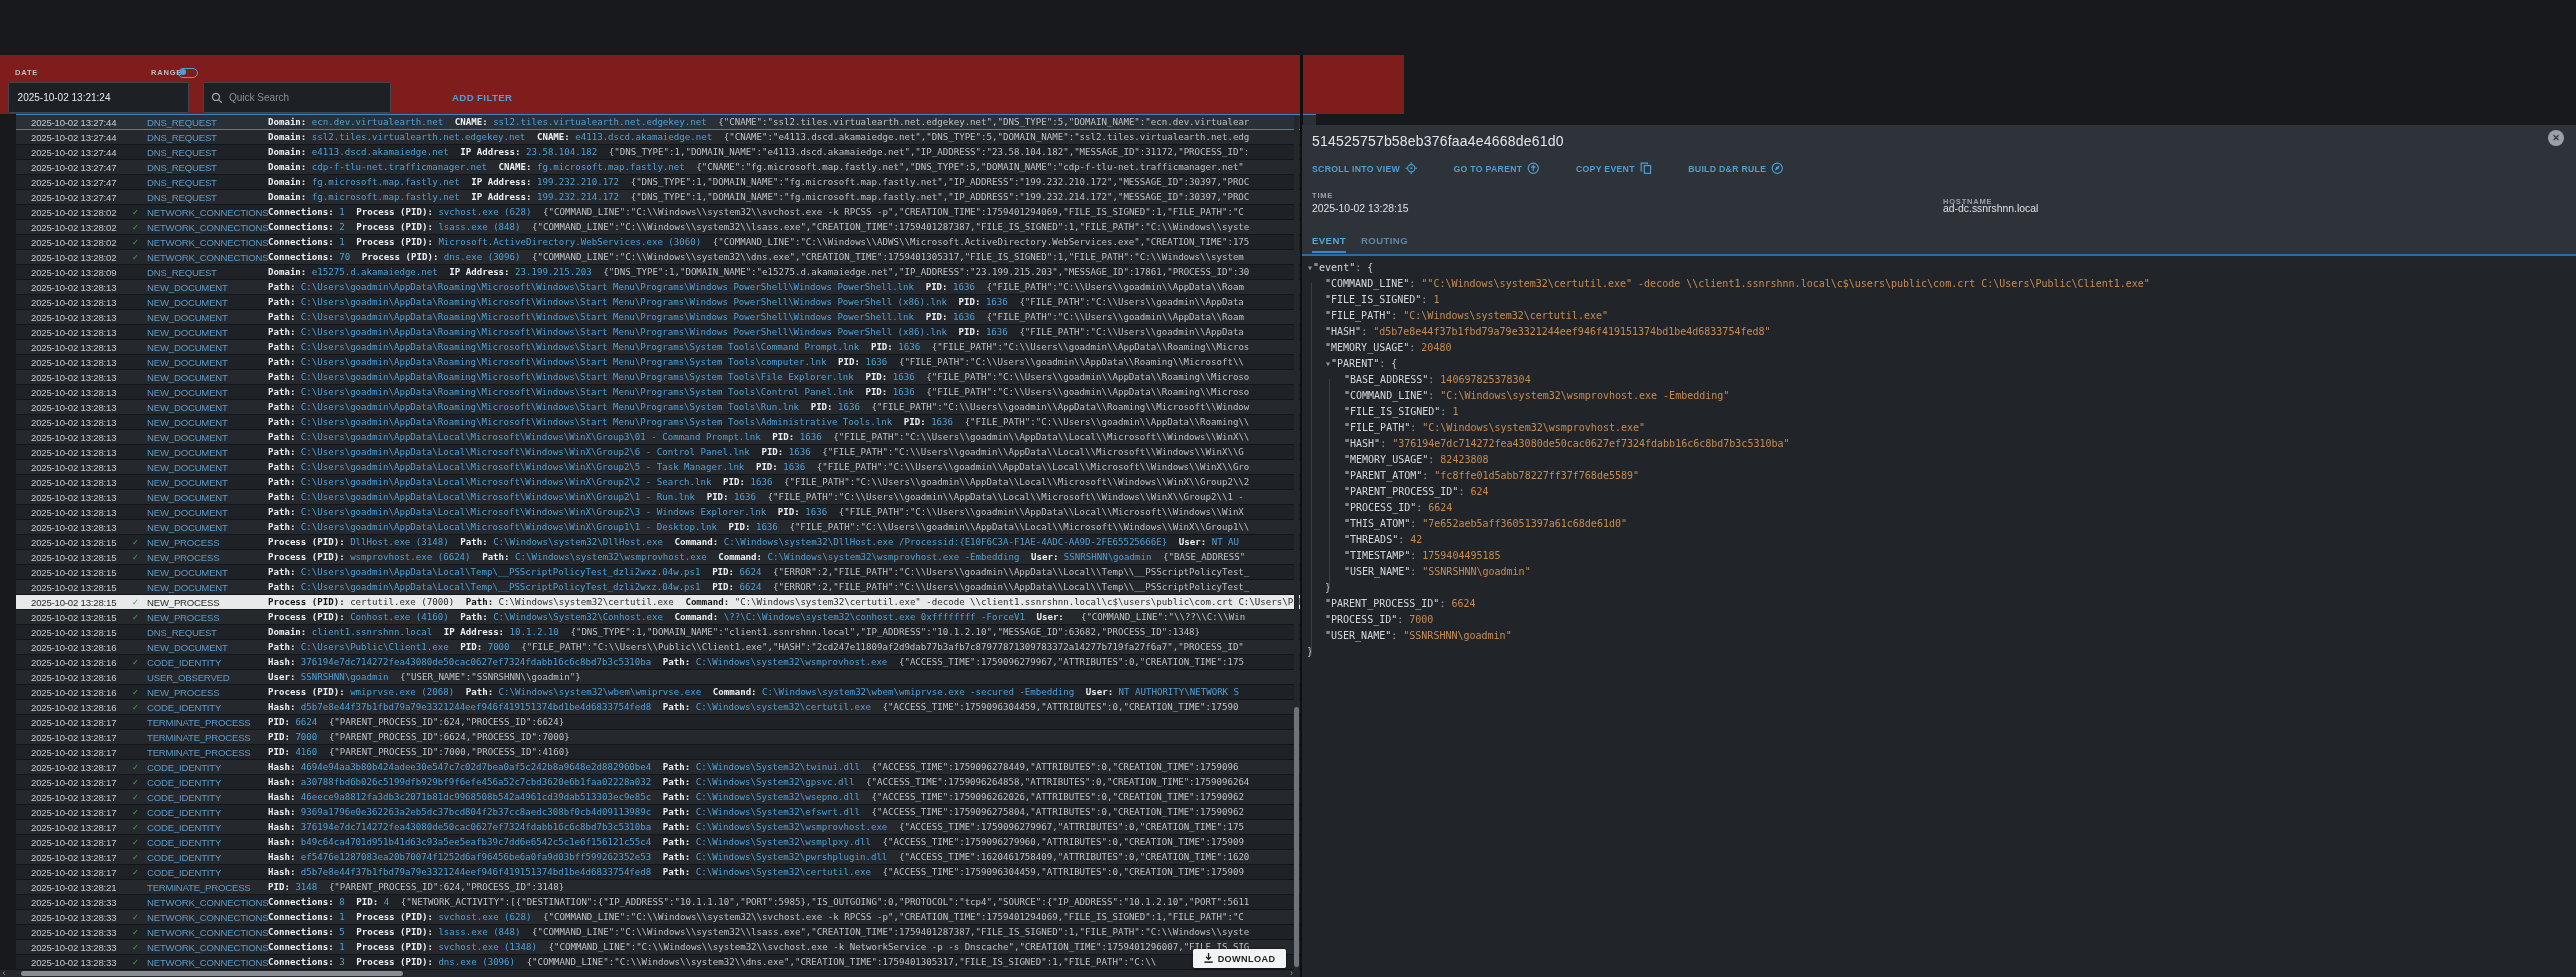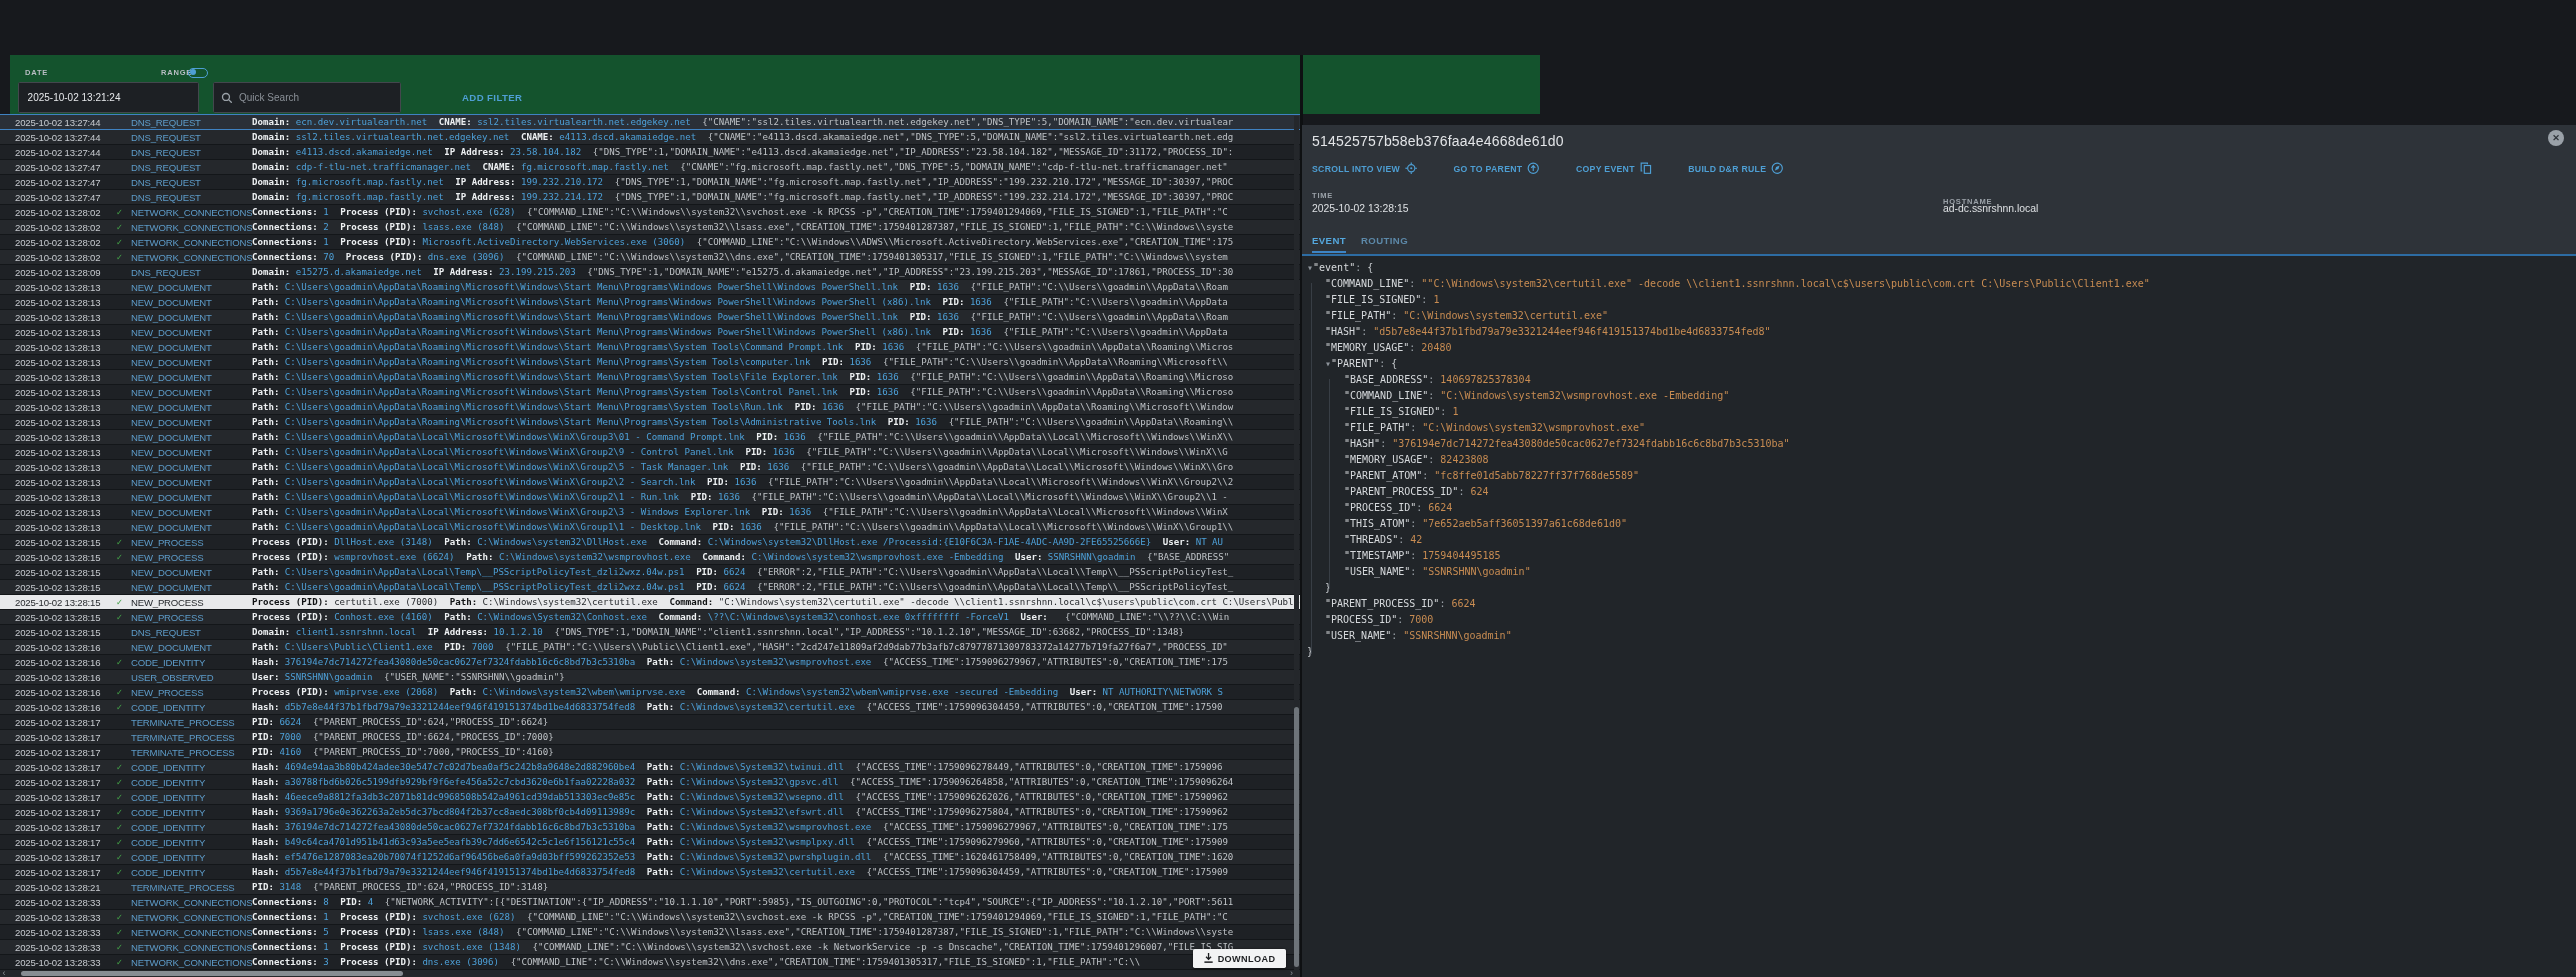--- a/index.html
+++ b/index.html
@@ -7,38 +7,38 @@
   body { width:2576px; height:977px; overflow:hidden; font-family:"Liberation Sans", sans-serif; }
   .stage { position:absolute; top:0; left:0; width:2576px; height:977px; background:#17191d; }
 
   
   .hdr { position:absolute; left:0; top:0; width:2576px; height:55px; background:#111316; }
   .crumb { position:absolute; left:5.8px; top:6.7px; font-size:9.1px; font-weight:bold; letter-spacing:0.5px; color:#4e9fd4; }
   .crumb .sep { color:#7d838a; margin:0 5px; font-weight:bold; }
   .page-title { position:absolute; left:5px; top:22.5px; font-size:18.3px; font-weight:bold; color:#989ea5; letter-spacing:0.2px; }
 
   
-  .toolbar { position:absolute; left:10px; top:55px; width:1530px; height:59px; background:#14532d; }
+  .toolbar { position:absolute; left:0; top:55px; width:1404px; height:59px; background:#7f1d1d; }
   .tb-lbl { position:absolute; font-size:7.5px; font-weight:bold; letter-spacing:0.8px; color:#b9bec4; }
   .inp { position:absolute; top:27px; height:31px; background:#1d2024; border:0.8px solid #43474d; border-radius:1.7px;
          color:#e6e8eb; font-size:10px; padding:0 8.3px; font-family:"Liberation Sans",sans-serif; }
   .inp::placeholder { color:#8a9097; }
   .search-wrap { position:absolute; left:203px; top:27px; width:188px; height:31px; }
   .search-wrap .inp { left:0; top:0; width:188px; padding-left:25px; }
   .search-ico { position:absolute; left:7.5px; top:9.1px; z-index:2; }
   .toggle { position:absolute; left:178px; top:12.5px; width:20px; height:10.8px; border:1.7px solid #4e9fd4; border-radius:6.7px; background:transparent; }
   .toggle .knob { position:absolute; left:0.8px; top:0.8px; width:5.8px; height:5.8px; border-radius:50%; background:#4e9fd4; }
   .add-filter { position:absolute; left:416px; top:37px; font-size:9.6px; font-weight:bold; letter-spacing:0.4px; color:#4e9fd4; cursor:pointer;margin-left:36px; }
 
   .rt-top { position:absolute; left:1302px; top:55px; width:1274px; height:70px; background:linear-gradient(#17191c,#222529); }
   .tree-view { position:absolute; right:25px; top:35px; display:flex; align-items:center; gap:5.8px;
                font-size:10.8px; font-weight:bold; letter-spacing:0.4px; color:#4e9fd4; cursor:pointer; }
 
   
-  .table { position:absolute; left:0; top:114px; width:1300px; height:856px; background:#c2410c;
+  .table { position:absolute; left:16px; top:114px; width:1300px; height:856px; background:#c2410c;
            border-top:1.7px solid #3f82c2; overflow:hidden; }
   .row { display:flex; align-items:center; height:15px; border-bottom:0.8px solid #131619; white-space:nowrap; overflow:hidden; }
   .row:nth-child(odd)  { background:#1e2125; }
   .row:nth-child(even) { background:#25282c; }
   .row .t   { flex:none; width:116px; padding-left:15px; font-size:9.6px; color:#c7cbd0; letter-spacing:-0.2px; }
   .row .chk { flex:none; width:15px; font-size:8.3px; color:#43a047; text-align:left; }
   .row .ty  { flex:none; width:121px; font-size:9.6px; color:#5d9bc8; letter-spacing:-0.2px; overflow:hidden; }
   .row .det { flex:1 1 auto; overflow:hidden; font-family:"DejaVu Sans Mono",monospace; font-size:9.1px; color:#bfc3c7; }
   .det .pl  { font-weight:bold; color:#edf0f2; }
   .det .pv  { color:#4da0d8; }
@@ -245,21 +245,21 @@
         <div class="row">
           <span class="t">2025-10-02 13:28:13</span>
           <span class="chk"></span>
           <span class="ty">NEW_DOCUMENT</span>
           <span class="det"><span class="part"><span class="pl">Path: </span><span class="pv">C:\Users\goadmin\AppData\Local\Microsoft\Windows\WinX\Group3\01 - Command Prompt.lnk</span></span><span class="part"><span class="pl">PID: </span><span class="pv">1636</span></span><span class="raw">{"FILE_PATH":"C:\\Users\\goadmin\\AppData\\Local\\Microsoft\\Windows\\WinX\\</span></span>
         </div>
         <div class="row">
           <span class="t">2025-10-02 13:28:13</span>
           <span class="chk"></span>
           <span class="ty">NEW_DOCUMENT</span>
-          <span class="det"><span class="part"><span class="pl">Path: </span><span class="pv">C:\Users\goadmin\AppData\Local\Microsoft\Windows\WinX\Group2\9 - Control Panel.lnk</span></span><span class="part"><span class="pl">PID: </span><span class="pv">1636</span></span><span class="raw">{"FILE_PATH":"C:\\Users\\goadmin\\AppData\\Local\\Microsoft\\Windows\\WinX\\G</span></span>
+          <span class="det"><span class="part"><span class="pl">Path: </span><span class="pv">C:\Users\goadmin\AppData\Local\Microsoft\Windows\WinX\Group2\6 - Control Panel.lnk</span></span><span class="part"><span class="pl">PID: </span><span class="pv">1636</span></span><span class="raw">{"FILE_PATH":"C:\\Users\\goadmin\\AppData\\Local\\Microsoft\\Windows\\WinX\\G</span></span>
         </div>
         <div class="row">
           <span class="t">2025-10-02 13:28:13</span>
           <span class="chk"></span>
           <span class="ty">NEW_DOCUMENT</span>
           <span class="det"><span class="part"><span class="pl">Path: </span><span class="pv">C:\Users\goadmin\AppData\Local\Microsoft\Windows\WinX\Group2\5 - Task Manager.lnk</span></span><span class="part"><span class="pl">PID: </span><span class="pv">1636</span></span><span class="raw">{"FILE_PATH":"C:\\Users\\goadmin\\AppData\\Local\\Microsoft\\Windows\\WinX\\Gro</span></span>
         </div>
         <div class="row">
           <span class="t">2025-10-02 13:28:13</span>
           <span class="chk"></span>

